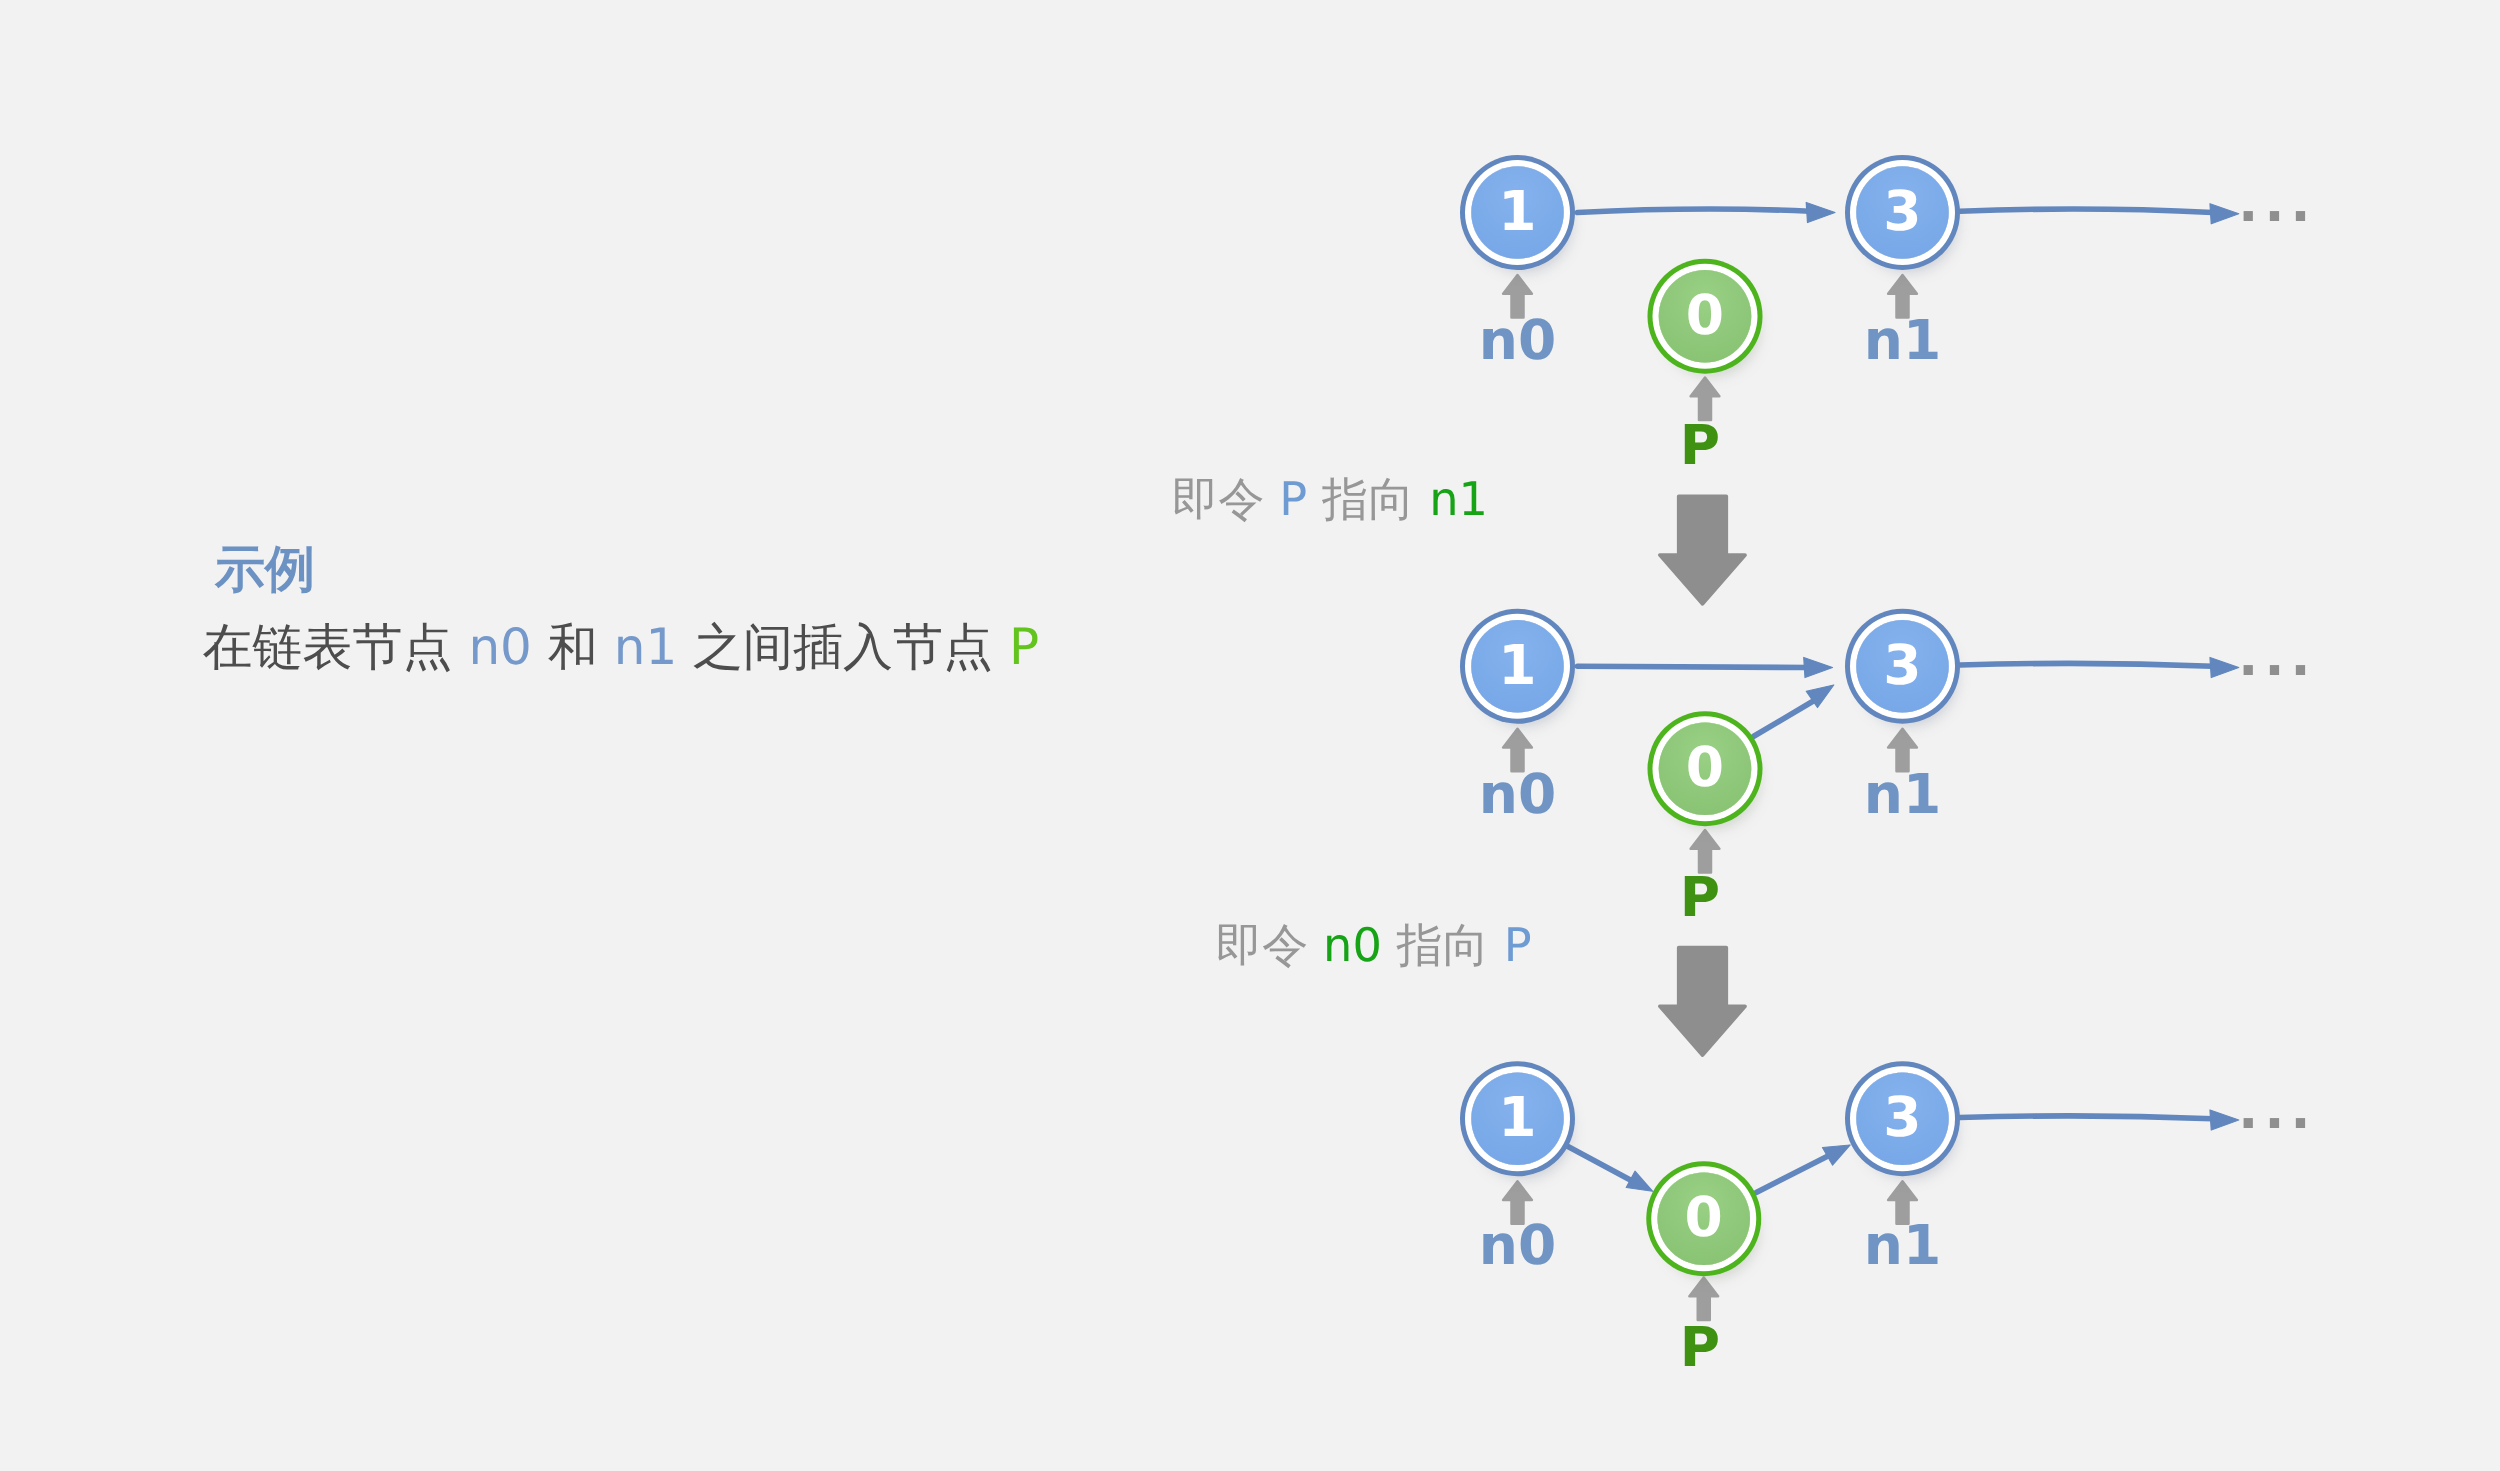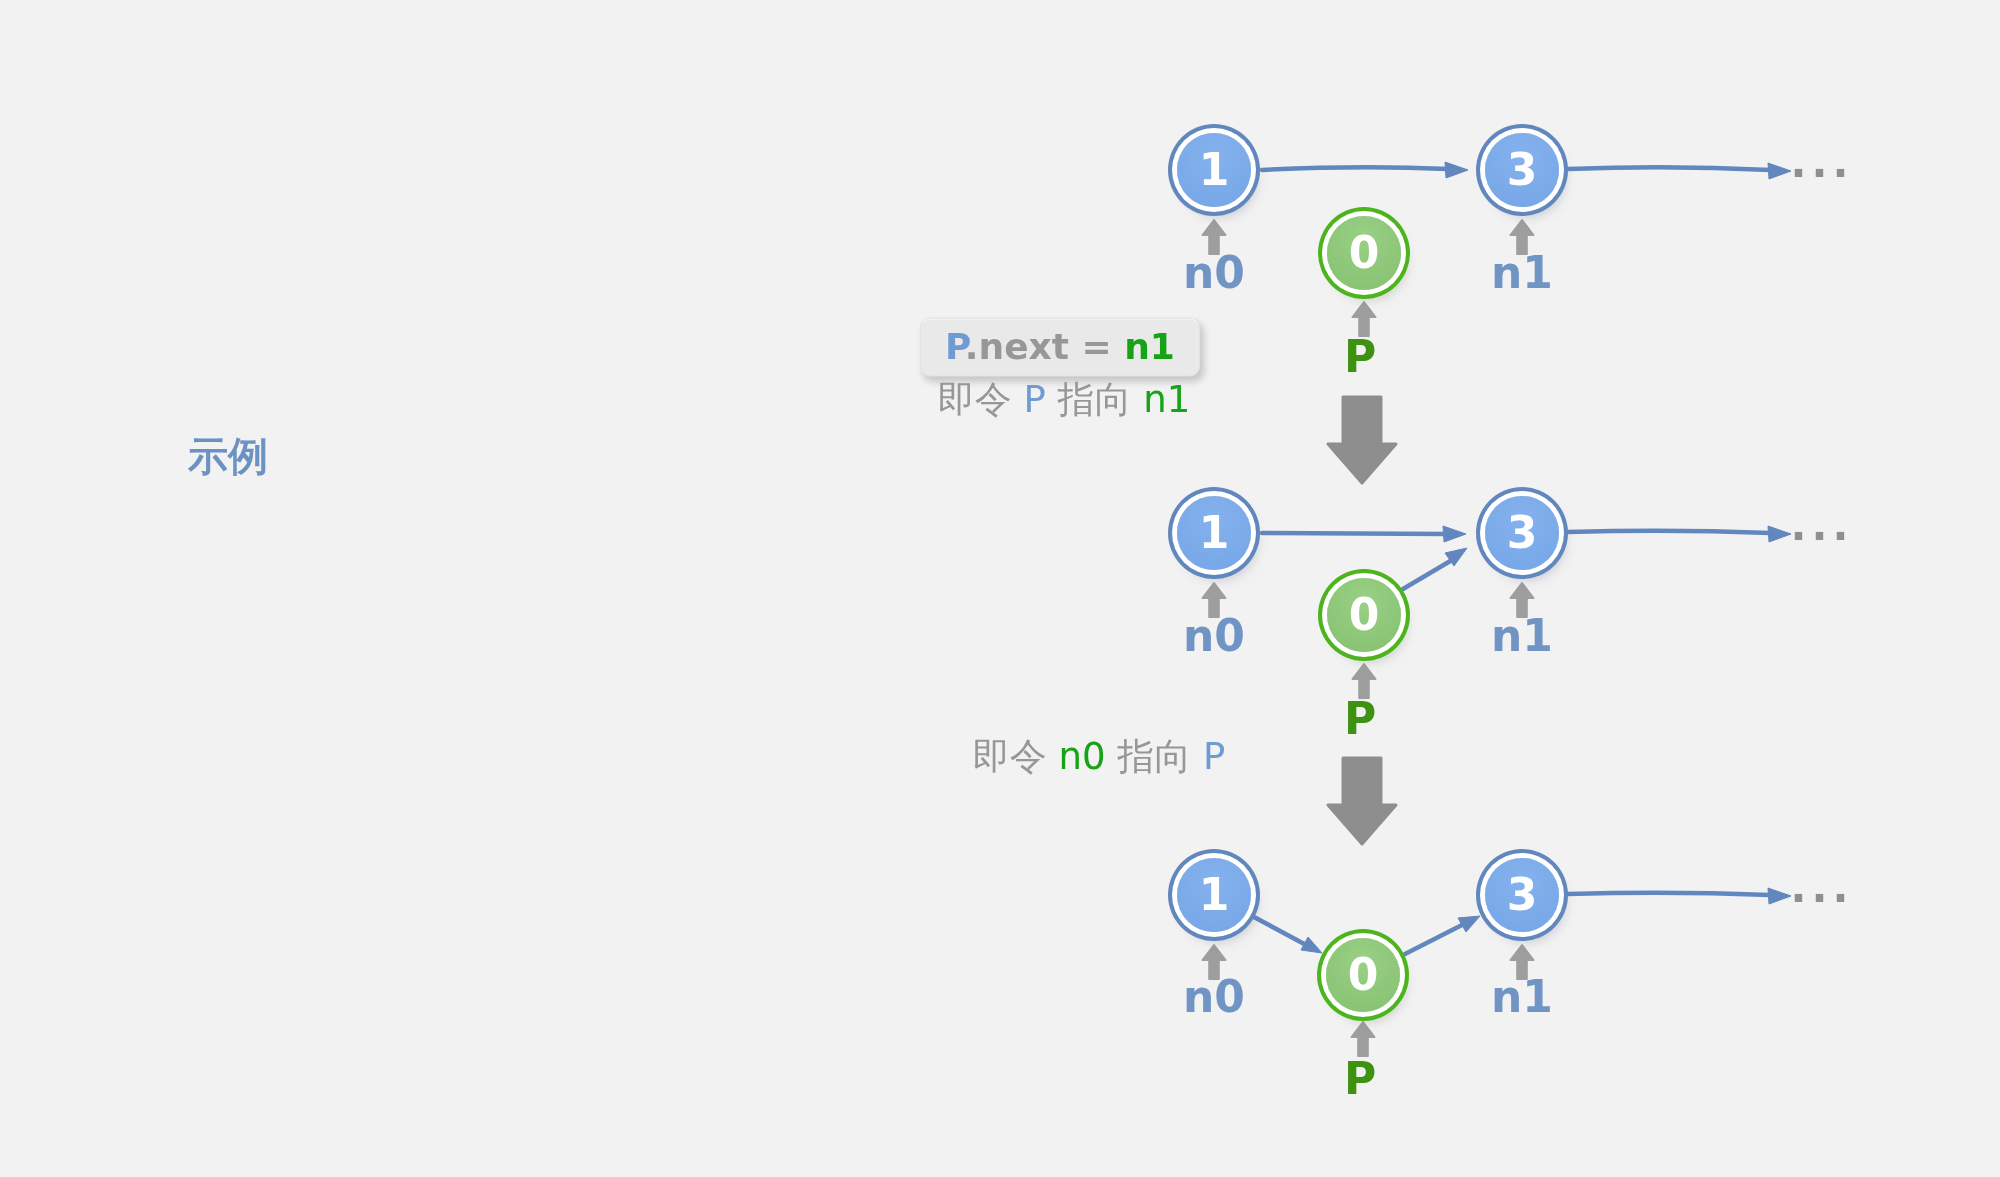--- a/index.html
+++ b/index.html
@@ -95,37 +95,37 @@
       <polygon points="1522,945 1510.5,960 1517.2,960 1517.2,979 1526.8,979 1526.8,960 1533.5,960"></polygon>
       <polygon points="1363,1022 1351.5,1037 1358.2,1037 1358.2,1056 1367.8,1056 1367.8,1037 1374.5,1037"></polygon>
     </g>
 
     <g fill="#8e8e8e" stroke="#8e8e8e" stroke-width="3" stroke-linejoin="round">
       <polygon points="1343,397 1381,397 1381,444 1396,444 1362,483 1328,444 1343,444"></polygon>
       <polygon points="1343,758 1381,758 1381,805 1396,805 1362,844 1328,805 1343,805"></polygon>
     </g>
   </svg>
 
-  <div class="abs title" style="left:188px;top:436px">示例</div>
+  <div class="abs title" style="left:172px;top:436px">示例</div>
+  <div class="abs sentence" style="left:162px;top:494px"><span class="tok s-plain">在链表节点 </span><span class="tok s-blue">n0</span><span class="tok s-plain"> 和 </span><span class="tok s-blue">n1</span><span class="tok s-plain"> 之间插入节点 </span><span class="tok s-green">P</span></div>
 
   <div class="node blue" style="left:1214px;top:170px">
     <span class="digit">1</span>
   </div>
   <div class="node blue" style="left:1522px;top:170px">
     <span class="digit">3</span>
   </div>
   <div class="node green" style="left:1364px;top:253px">
     <span class="digit">0</span>
   </div>
   <span class="ctr nlabel lab-blue" style="left:1214px;top:273px">n0</span>
   <span class="ctr nlabel lab-blue" style="left:1522px;top:273px">n1</span>
   <span class="ctr nlabel lab-green" style="left:1360px;top:357px">P</span>
   <span class="ctr dots" style="left:1822px;top:163px">...</span>
 
-  <div class="ctr codebox" style="left:1060px;top:347px"><span class="tok t-blue">P</span><span class="tok t-gray">.next = </span><span class="tok t-green">n1</span></div>
   <div class="ctr caption" style="left:1064px;top:400px"><span class="tok t-gray">即令 </span><span class="tok t-blue">P</span><span class="tok t-gray"> 指向 </span><span class="tok t-green">n1</span></div>
 
   <div class="node blue" style="left:1214px;top:533px">
     <span class="digit">1</span>
   </div>
   <div class="node blue" style="left:1522px;top:533px">
     <span class="digit">3</span>
   </div>
   <div class="node green" style="left:1364px;top:615px">
     <span class="digit">0</span>

